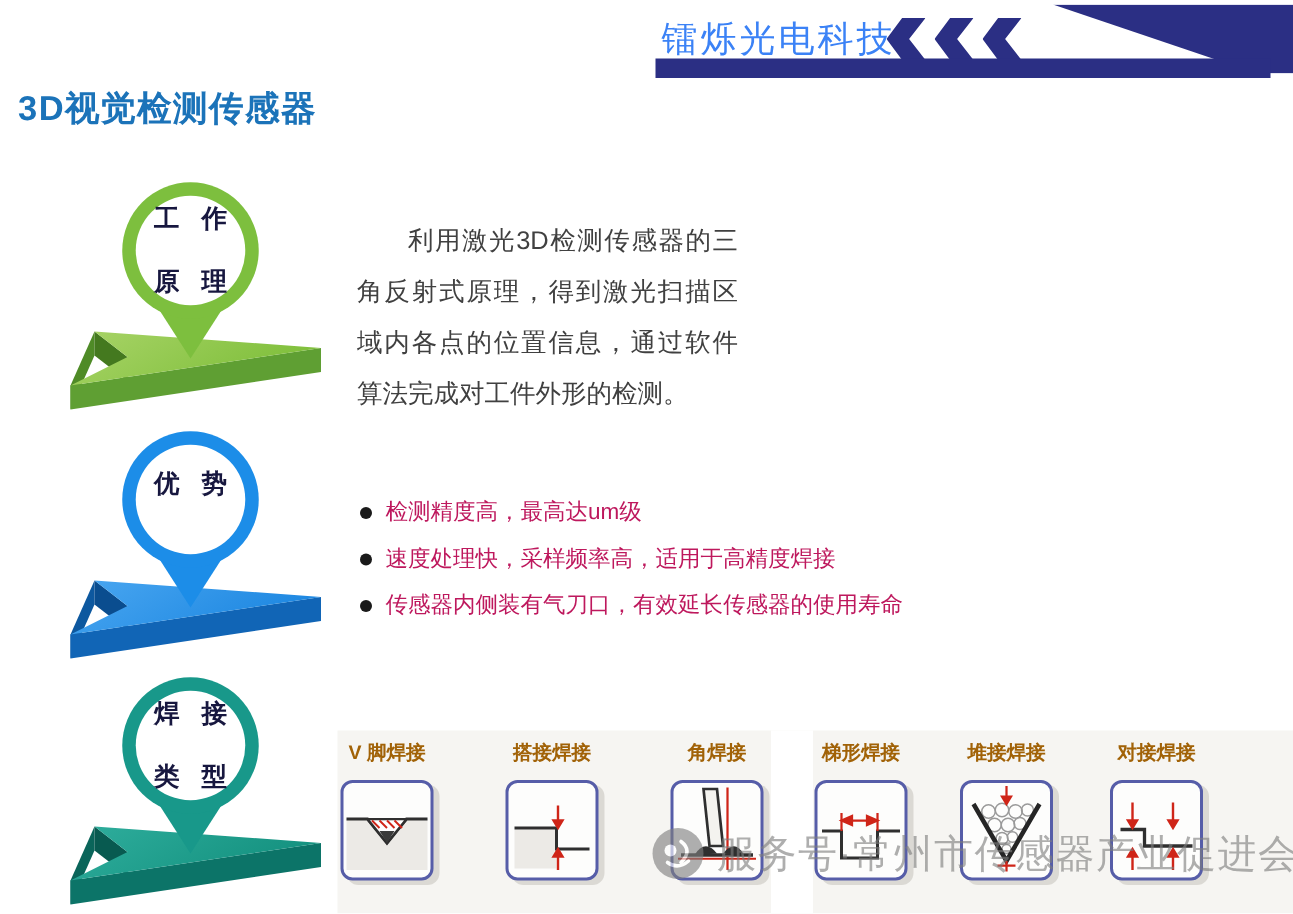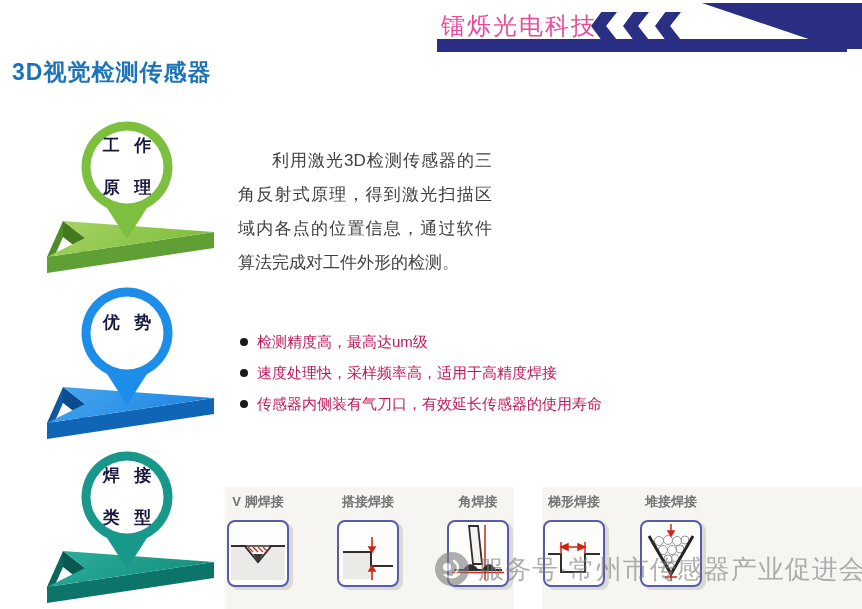--- a/index.html
+++ b/index.html
@@ -5,21 +5,21 @@
   html,body{margin:0;padding:0;}
   body{
     width:862px;height:609px;position:relative;overflow:hidden;
     background:#ffffff;
     font-family:"Liberation Sans","DejaVu Sans",sans-serif;
   }
   
   .company-name{
     position:absolute;left:441px;top:10px;
     font-family:"DejaVu Serif","Liberation Serif",serif;
-    font-size:24px;color:#ec4899;letter-spacing:2px;white-space:nowrap;
+    font-size:24px;color:#3b82f6;letter-spacing:2px;white-space:nowrap;
   }
   .chevrons{position:absolute;left:591px;top:12px;display:flex;gap:6px;}
   .chevron{
     width:26px;height:28px;background:#2b2f84;
     clip-path:polygon(100% 0,40% 0,0 50%,40% 100%,100% 100%,58% 50%);
   }
   .banner-shape{
     position:absolute;left:678px;top:3px;width:184px;height:46px;background:#2b2f84;
     clip-path:polygon(13% 0,100% 0,100% 100%,87% 100%);
   }
@@ -60,21 +60,21 @@
   .bullet-dot{width:8px;height:8px;border-radius:50%;background:#1a1a1a;
     margin-right:9px;flex:0 0 auto;}
   
   .weld-strip{
     position:absolute;left:225px;top:487px;width:637px;height:122px;
     background:#f6f5f2;
   }
   .weld-gap{position:absolute;left:289px;top:0;width:28px;height:122px;background:#ffffff;}
   .weld-cell{position:absolute;top:0;width:80px;}
   .weld-label{
-    margin-top:6px;text-align:center;font-size:13px;font-weight:bold;color:#737373;
+    margin-top:6px;text-align:center;font-size:13px;font-weight:bold;color:#a16207;
     white-space:nowrap;
   }
   .weld-box{
     margin:9px auto 0 auto;width:58px;height:63px;background:#fdfdfc;
     border:2px solid #565da8;border-radius:8px;
     box-shadow:4px 3px 0 #dbd9d4;
   }
   .weld-cell-0{left:-7px;}
   .weld-cell-1{left:103px;}
   .weld-cell-2{left:213px;}
@@ -278,20 +278,38 @@
         <g stroke="#cf2518" stroke-width="1.5" fill="#cf2518">
           <line x1="29" y1="2" x2="29" y2="9"></line>
           <path d="M26,9 h6 l-3,5 z"></path>
           <line x1="29" y1="52" x2="29" y2="59"></line>
           <line x1="23" y1="55" x2="35" y2="55"></line>
         </g>
       </svg>
     </div>
   </div>
 
+  <div class="weld-cell weld-cell-5">
+    <div class="weld-label">对接焊接</div>
+    <div class="weld-box">
+      <svg width="58" height="63" viewBox="0 0 58 63">
+        <path d="M5,31 H21 V42 H53" fill="none" stroke="#2f2f2f" stroke-width="2.2"></path>
+        <g stroke="#cf2518" stroke-width="1.6" fill="#cf2518">
+          <line x1="13" y1="13" x2="13" y2="25"></line>
+            <path d="M10,25 h6 l-3,5 z"></path>
+          <line x1="13" y1="58" x2="13" y2="49"></line>
+            <path d="M10,49 h6 l-3,-5 z"></path>
+          <line x1="40" y1="13" x2="40" y2="25"></line>
+            <path d="M37,25 h6 l-3,5 z"></path>
+          <line x1="40" y1="58" x2="40" y2="49"></line>
+            <path d="M37,49 h6 l-3,-5 z"></path>
+        </g>
+      </svg>
+    </div>
+  </div>
 </div>
 
 <div class="watermark">
   <svg width="36" height="36" viewBox="0 0 36 36">
     <circle cx="18" cy="18" r="17" fill="#7f7f7f"></circle>
     <circle cx="13" cy="16" r="4" fill="#ffffff"></circle>
     <path d="M20,10 q8,6 0,14" fill="none" stroke="#ffffff" stroke-width="2.4" stroke-linecap="round"></path>
     <path d="M11,24 q7,5 14,-1" fill="none" stroke="#ffffff" stroke-width="2.4" stroke-linecap="round"></path>
   </svg>
   <span class="watermark-text">服务号·常州市传感器产业促进会</span>

